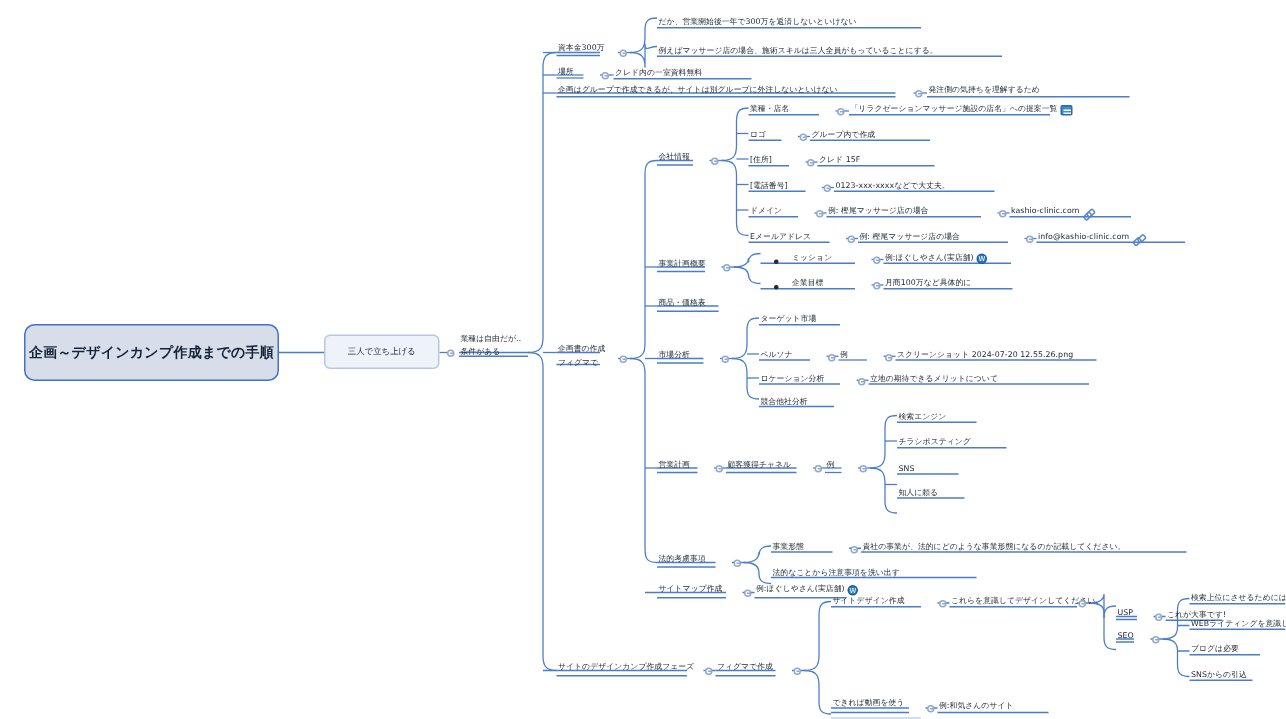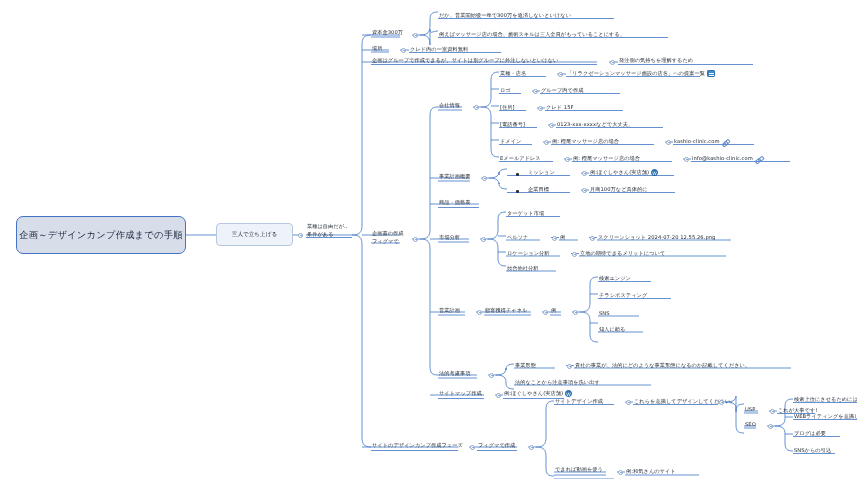--- a/index.html
+++ b/index.html
@@ -35,21 +35,21 @@
   
   #root-node {
     position: absolute;
     left: 16px; top: 216px;
     width: 170px; height: 38px;
     background: #d7dde9;
     border: 1.6px solid #4472c4;
     border-radius: 7px;
     display: flex; align-items: center; justify-content: center;
     font-size: 9.3px;
-    font-weight: normal;
+    font-weight: bold;
     color: #16243a;
     letter-spacing: 0.02em;
   }
   
   #lvl1-node {
     position: absolute;
     left: 216px; top: 223px;
     width: 77px; height: 23px;
     background: #eef2f9;
     border: 0.8px solid #b8c7e0;

